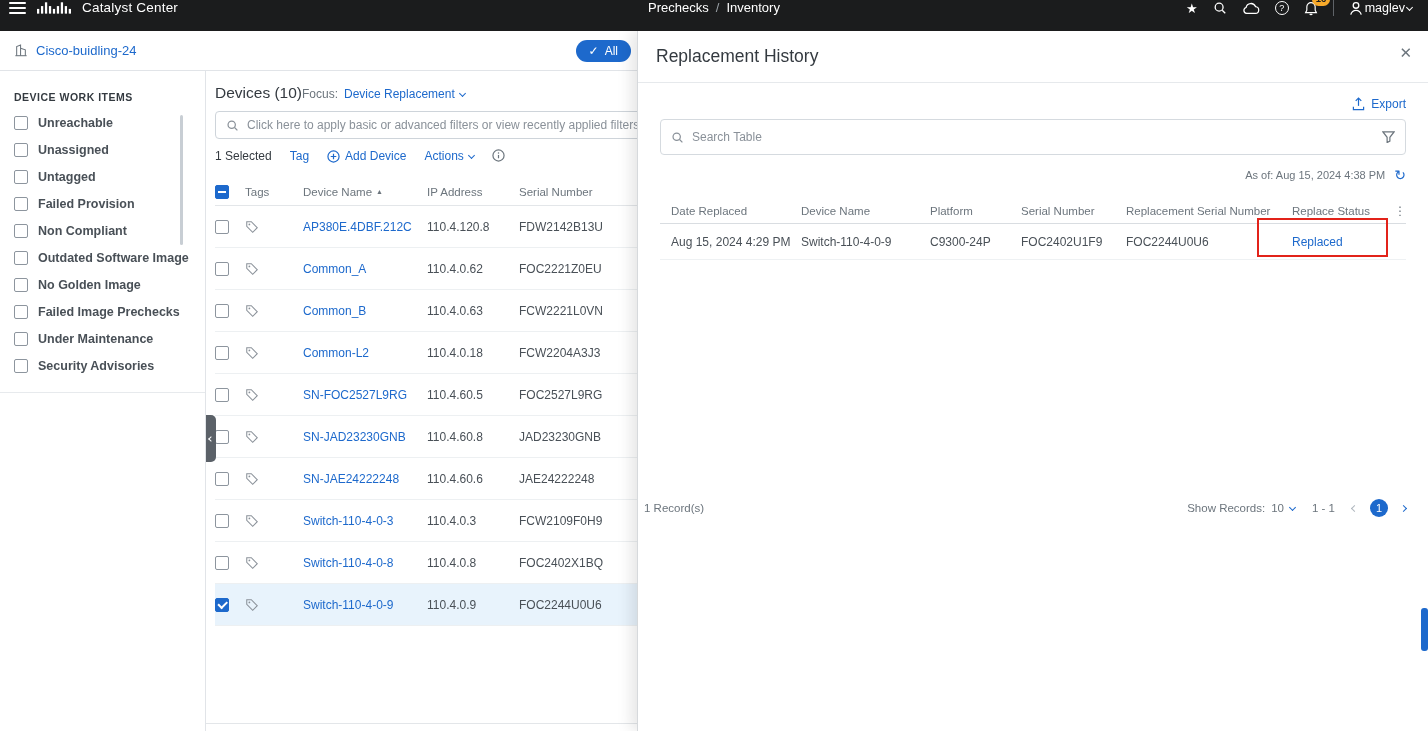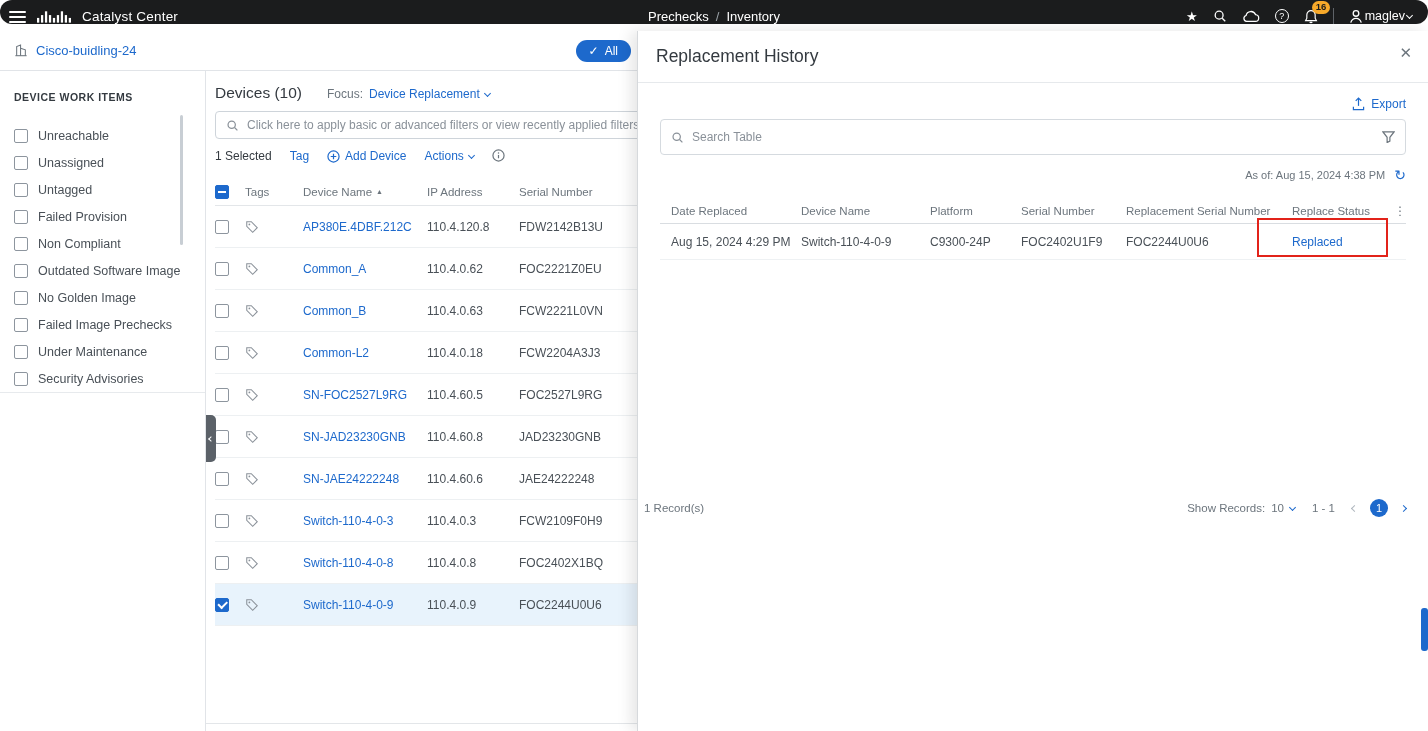--- a/index.html
+++ b/index.html
@@ -17,21 +17,21 @@
   .chev.right{transform:rotate(-45deg);}
 
   
   .cb{display:inline-block;width:14px;height:14px;border:1px solid #8d959e;border-radius:2px;background:#fff;flex:none;cursor:pointer;}
   .cb.indeterminate{background:var(--accent,#1d69cc);border-color:var(--accent,#1d69cc);}
   .cb.indeterminate::after{content:"";display:block;width:8px;height:2px;background:#fff;margin:5px auto 0;}
   .cb.checked{background:var(--accent,#1d69cc);border-color:var(--accent,#1d69cc);}
   .cb.checked::after{content:"";display:block;width:7px;height:3.5px;border-left:2px solid #fff;border-bottom:2px solid #fff;transform:rotate(-45deg);margin:2.5px auto 0;}
 
   
-  .app-header{position:absolute;top:0;left:0;right:0;height:24px;background:var(--header_bg,#1b1c1d);display:flex;align-items:flex-end;color:#fff;z-index:30;border-radius:15px;}
+  .app-header{position:absolute;top:0;left:0;right:0;height:31px;background:var(--header_bg,#1b1c1d);display:flex;align-items:flex-start;color:#fff;z-index:30;}
   .h-left{display:flex;align-items:center;gap:11px;padding-left:9px;}
   .hamburger{width:17px;height:12px;display:flex;flex-direction:column;justify-content:space-between;background:none;border:none;cursor:pointer;}
   .hamburger span{display:block;height:2px;background:#fff;border-radius:1px;}
   .brand{font-size:13.5px;letter-spacing:.2px;}
   .h-center{position:absolute;left:50%;transform:translateX(-50%);font-size:13px;display:flex;gap:7px;align-items:center;}
   .bc-link{color:#fff;cursor:pointer;}
   .bc-sep{color:#9aa0a6;}
   .h-right{margin-left:auto;display:flex;align-items:center;gap:15px;padding-right:16px;}
   .hicon{color:#fff;background:none;border:none;display:flex;align-items:center;position:relative;font-size:13px;cursor:pointer;line-height:1;}
   .badge{position:absolute;top:-8px;left:8px;background:var(--badge,#f7a92a);color:#1b1c1d;font-size:9.5px;font-weight:bold;padding:1.5px 4px;border-radius:7px;line-height:1.1;}
@@ -43,29 +43,29 @@
   .left-region{position:absolute;top:31px;left:0;width:637px;bottom:0;display:flex;flex-direction:column;background:#fff;}
   .site-bar{height:40px;min-height:35px;border-bottom:1px solid #e1e4e8;display:flex;align-items:center;padding:0 6px 0 14px;gap:8px;}
   .site-name{color:var(--accent,#1d69cc);font-size:13px;cursor:pointer;}
   .all-btn{margin-left:auto;background:var(--accent,#1d69cc);color:#fff;border:none;border-radius:12px;height:22px;padding:0 13px;font-size:12px;display:flex;align-items:center;gap:6px;cursor:pointer;}
 
   .content-row{flex:1;display:flex;position:relative;min-height:0;}
 
   
   .sidebar{width:206px;min-width:206px;border-right:1px solid #e1e4e8;position:relative;padding-top:20px;}
   .sidebar-title{font-size:10.5px;font-weight:bold;color:#343a40;letter-spacing:.5px;padding:0 14px;margin-bottom:13px;}
-  .sb-item{display:flex;align-items:flex-end;gap:10px;height:27px;padding:0 14px;font-size:12.5px;color:#495057;cursor:pointer;}
+  .sb-item{display:flex;align-items:flex-start;gap:10px;height:27px;padding:0 14px;font-size:12.5px;color:#495057;cursor:pointer;font-weight:bold;}
   .sb-scroll{position:absolute;left:180px;top:44px;width:3px;height:130px;background:#c8ced4;border-radius:2px;cursor:pointer;}
   .sb-divider{position:absolute;left:0;right:0;top:321px;border-top:1px solid #e7eaed;}
   .collapse-handle{position:absolute;left:206px;top:344px;width:10px;height:47px;background:#5b6168;border:none;border-radius:0 5px 5px 0;display:flex;align-items:center;justify-content:center;color:#fff;cursor:pointer;z-index:6;}
   .collapse-handle .chev{width:4px;height:4px;}
 
   
   .devices{flex:1;position:relative;padding:13px 0 0 9px;min-width:0;}
-  .dev-title-row{display:flex;align-items:baseline;gap:25px;}
+  .dev-title-row{display:flex;align-items:baseline;gap:0;}
   .dev-title{font-size:15.5px;color:#343a40;font-weight:500;}
   .focus{font-size:12px;color:#6c757d;display:flex;gap:6px;align-items:center;}
   .focus-value{color:var(--accent,#1d69cc);cursor:pointer;display:flex;align-items:center;gap:5px;}
   .dev-search{margin-top:9px;width:560px;height:28px;border:1px solid #ced4da;border-radius:4px;display:flex;align-items:center;gap:8px;padding:0 10px;color:#8a9199;background:#fff;}
   .dev-search input{flex:1;border:none;outline:none;font-size:12px;color:#495057;background:transparent;}
   .dev-search input::placeholder{color:#8a9199;}
   .action-row{margin-top:10px;display:flex;align-items:flex-start;gap:18px;font-size:12px;height:22px;}
   .selected-count{color:#343a40;}
   .link{color:var(--accent,#1d69cc);cursor:pointer;display:flex;align-items:center;gap:5px;background:none;border:none;font-size:12px;}
   .info-btn{color:#6c757d;background:none;border:none;cursor:pointer;display:flex;align-items:center;}

